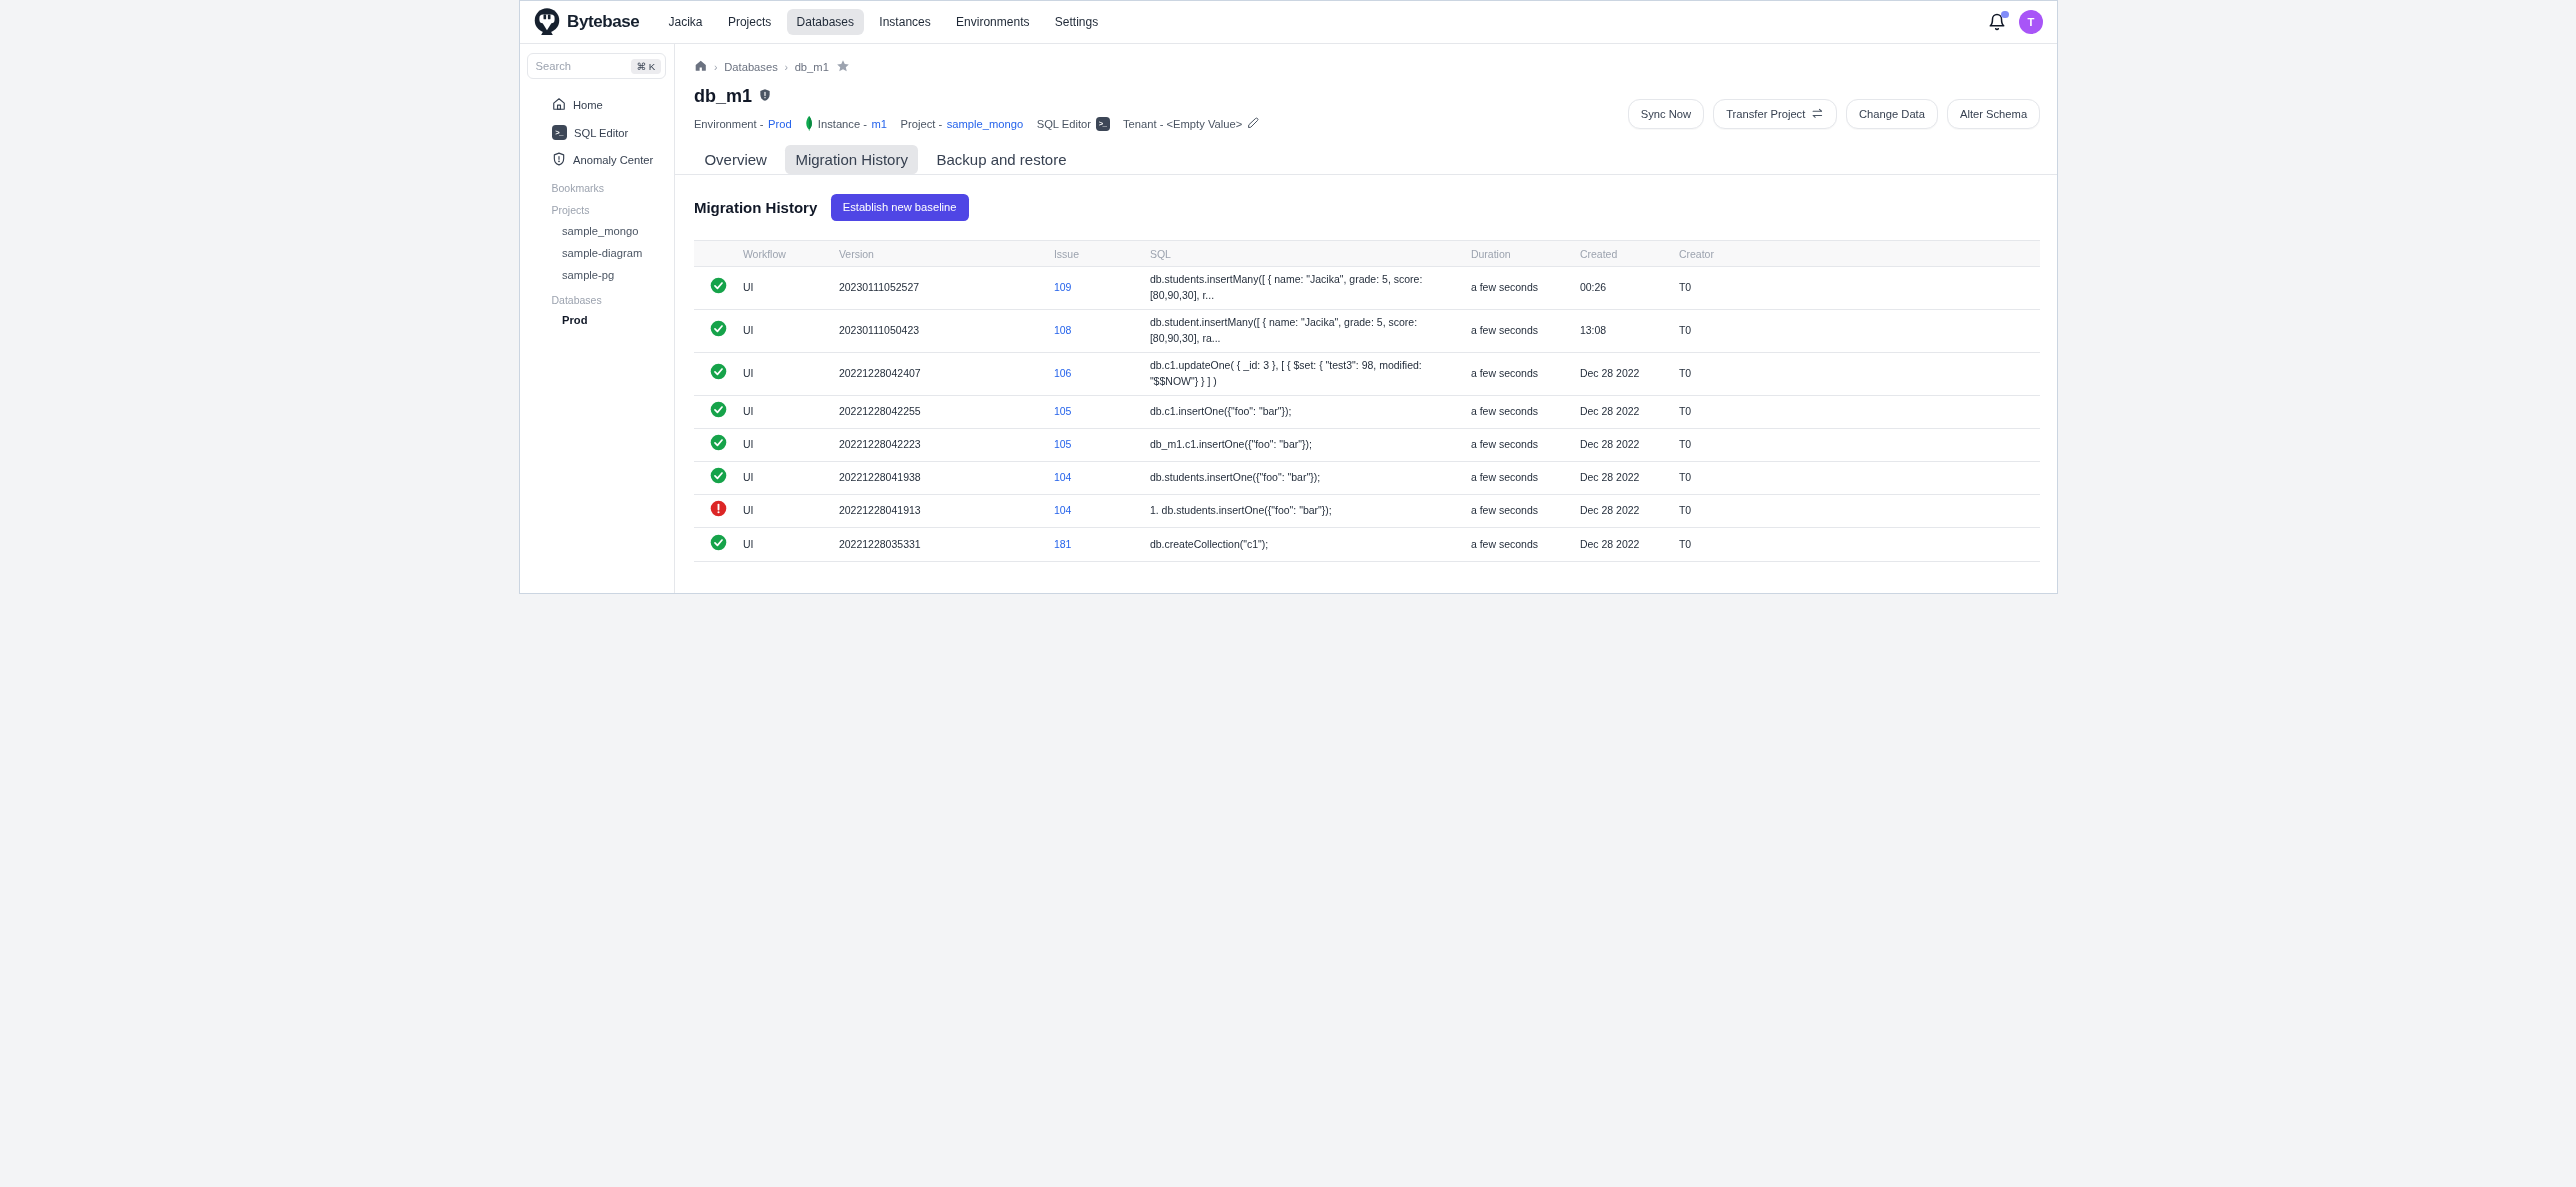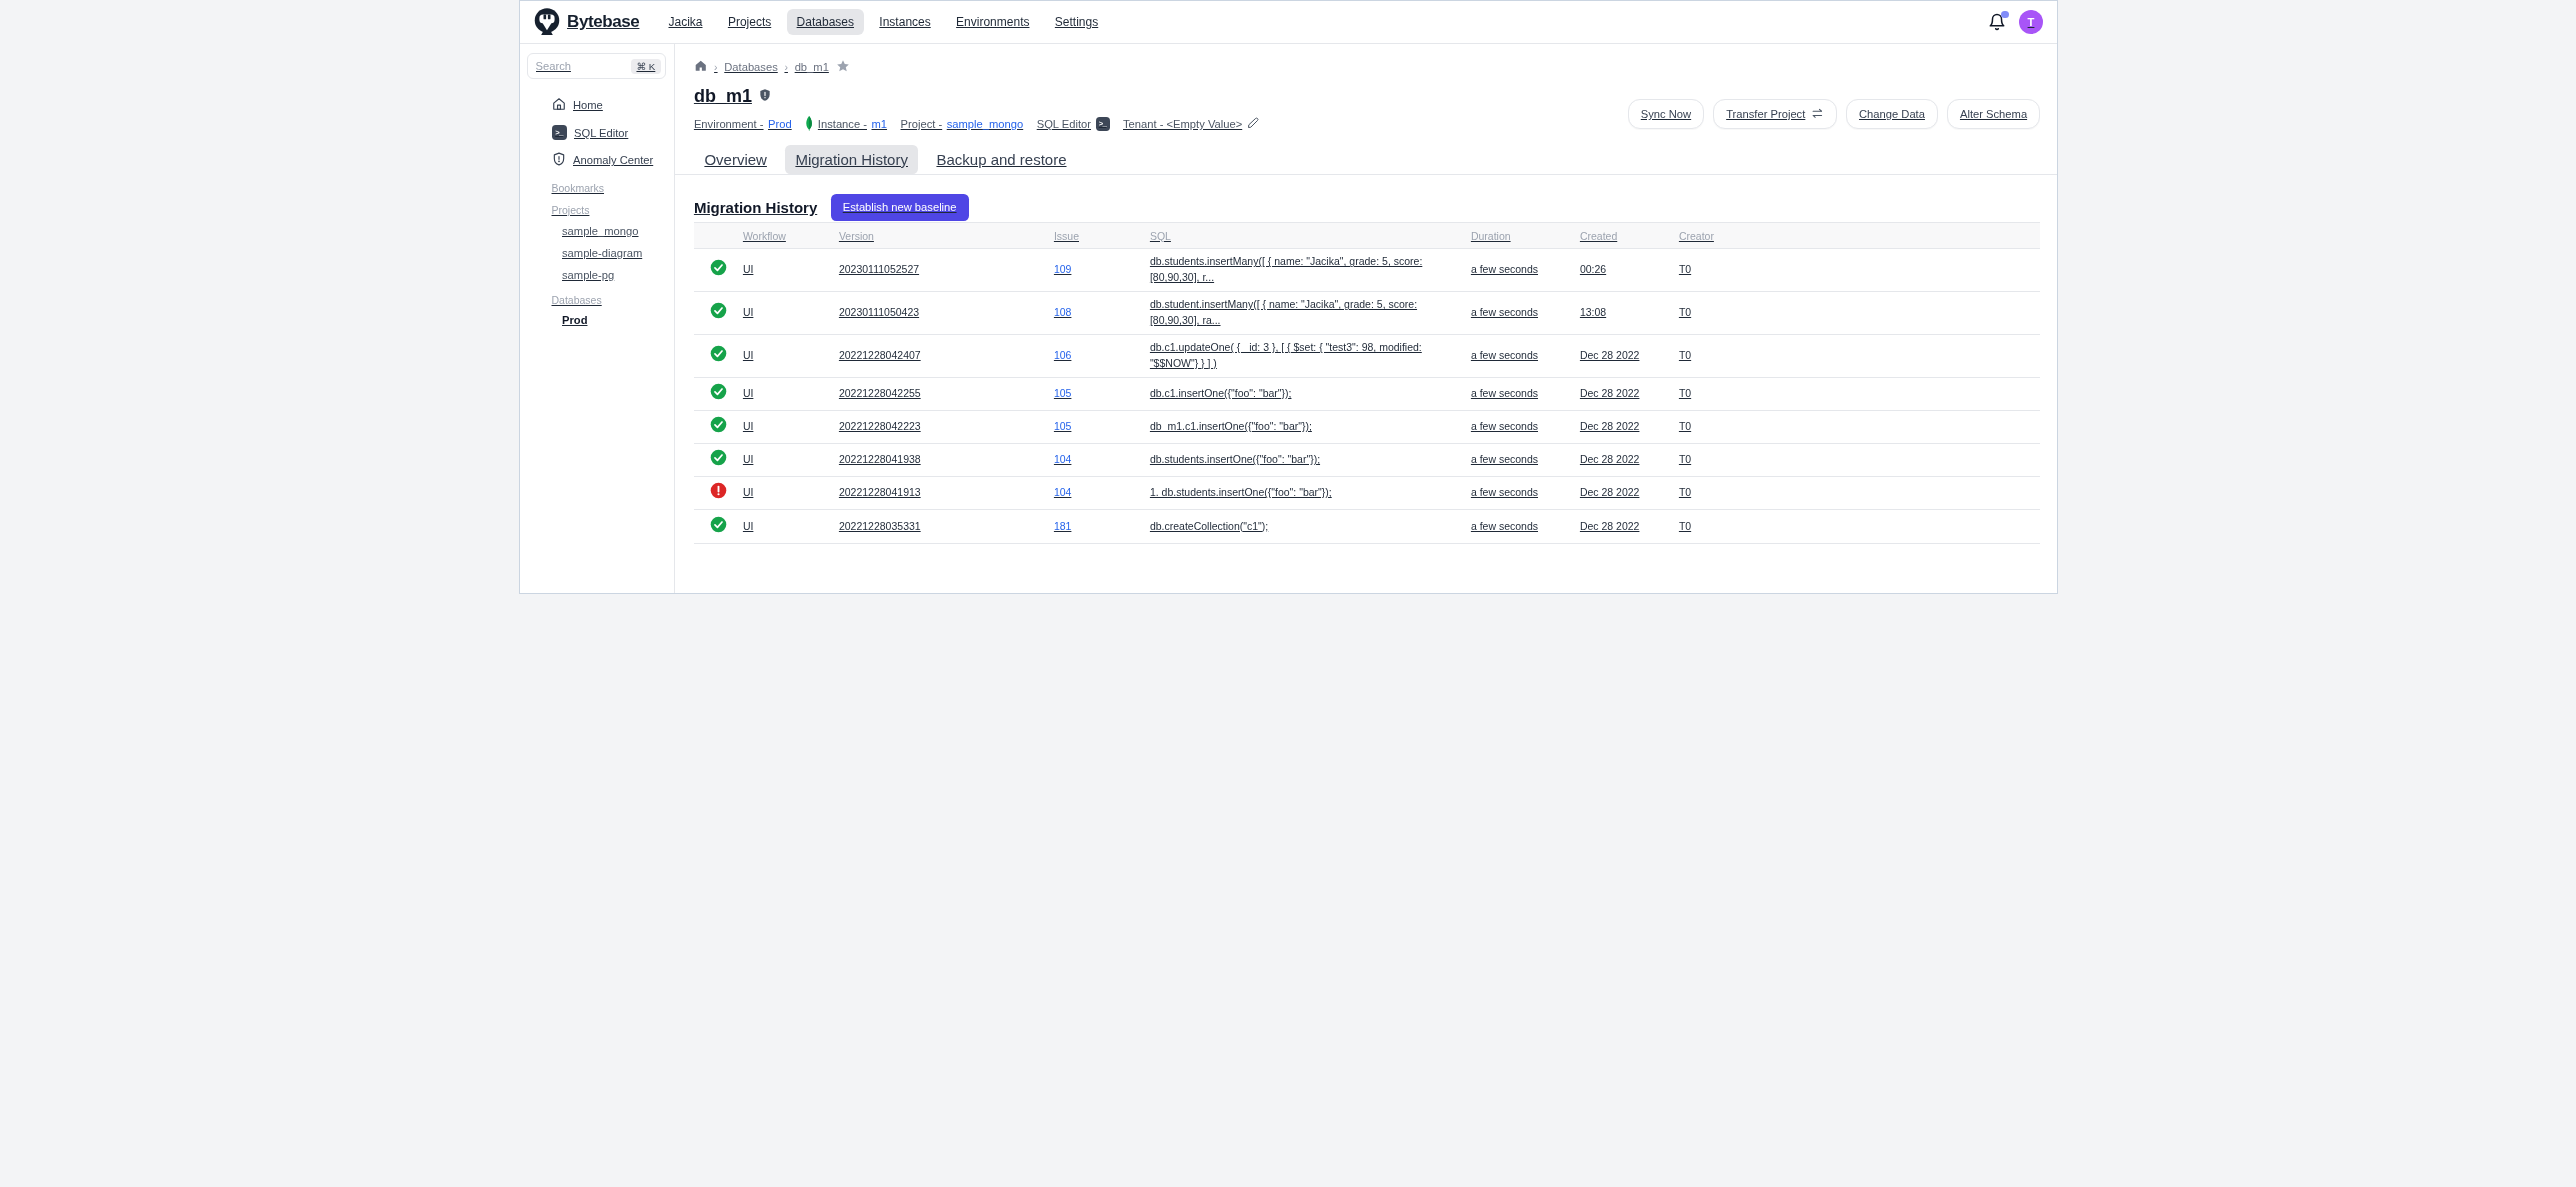--- a/index.html
+++ b/index.html
@@ -1,18 +1,18 @@
 <!DOCTYPE html>
 <html style="font-size:12px"><head>
 <meta charset="utf-8">
 <style>
   * { margin:0; padding:0; box-sizing:border-box; }
   html,body { background:#f3f4f6; }
   body { font-family:"Liberation Sans","DejaVu Sans",sans-serif; color:#1f2937; }
-  .app { width:1539px; height:594px; background:#fff; border:0.7px solid #cbd5e1; position:relative; overflow:hidden; margin:0 auto;text-decoration:underline; }
+  .app { width:1539px; height:594px; background:#fff; border:0.7px solid #cbd5e1; position:relative; overflow:hidden; margin:0 auto; }
 
   
   .topbar { height:43px; display:flex; align-items:center; padding:0 13.5px; border-bottom:0.7px solid #e5e7eb; background:#fff; }
   .brand { display:flex; align-items:center; gap:6px; margin-right:19.4px; cursor:pointer; }
   .brand-text { font-size:17px; font-weight:800; color:#16202e; letter-spacing:-0.4px; }
   .topnav { display:flex; align-items:center; gap:6px; }
   .topnav-item { font-size:12px; color:#1f2937; padding:6px 9.7px; border-radius:6px; cursor:pointer; white-space:nowrap; }
   .topnav-item.active { background:#e5e6e9; }
   .topbar-right { margin-left:auto; display:flex; align-items:center; gap:13.5px; }
   .bell-wrap { position:relative; width:18px; height:18px; cursor:pointer; }
@@ -52,21 +52,21 @@
   .tabs { display:flex; align-items:center; gap:7.5px; margin-top:12px; }
   .tab { font-size:15px; color:#374151; padding:6px 10.5px; border-radius:5.2px; cursor:pointer; }
   .tab.active { background:#e5e6e9; }
   .tabs-divider { border-bottom:0.7px solid #e5e7eb; margin:0 -16.4px 0 -19.4px; }
 
   
   .mig-head { display:flex; align-items:center; gap:13.5px; margin-top:19.4px; }
   .mig-title { font-size:15px; font-weight:700; color:#111827; }
   .btn-primary { background:#4f46e5; border:none; border-radius:5.2px; color:#fff; font-size:11.2px; padding:7.5px 12px; cursor:pointer; font-family:inherit; }
 
-  table { border-collapse:collapse; width:100%; margin-top:1px; table-layout:fixed; }
+  table { border-collapse:collapse; width:100%; margin-top:19px; table-layout:fixed; }
   thead th { background:#f8f8f9; border-top:0.7px solid #e5e7eb; border-bottom:0.7px solid #e5e7eb; font-weight:400; font-size:10.5px; color:#9ca3af; text-align:left; padding:6.7px 6px; }
   tbody td { border-bottom:0.7px solid #e5e7eb; font-size:10.5px; color:#1f2937; padding:5.2px 6px; vertical-align:middle; line-height:1.5; }
   td.sql-cell { padding-right:30px; word-wrap:break-word; }
   .status-wrap { display:flex; align-items:center; justify-content:center; }
   .issue-link { color:#2563eb; cursor:pointer; }
   th.c-status, td.c-status { padding-left:12px; }
 </style>
 </head>
 <body>
 

